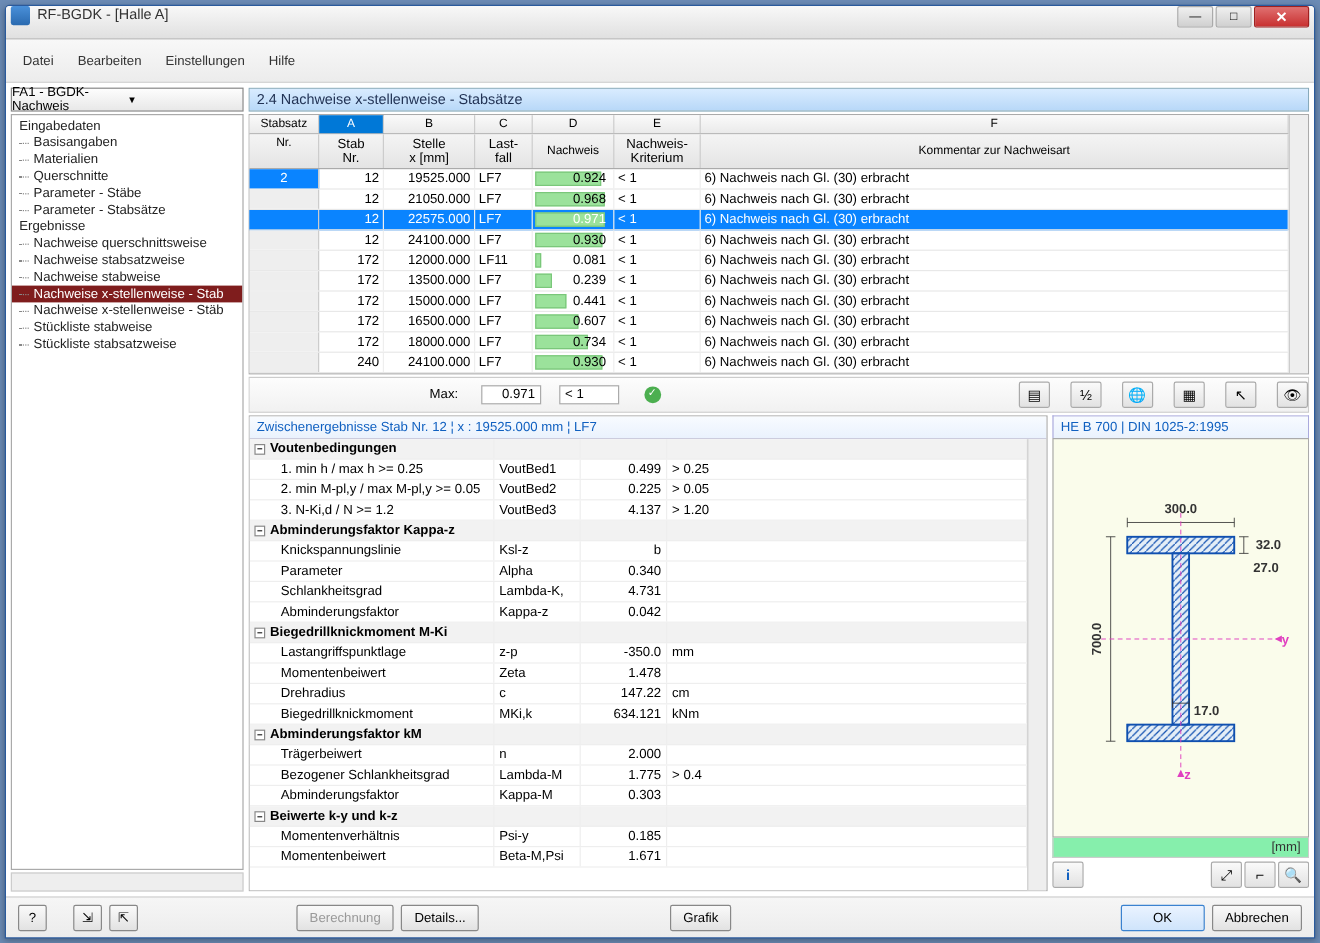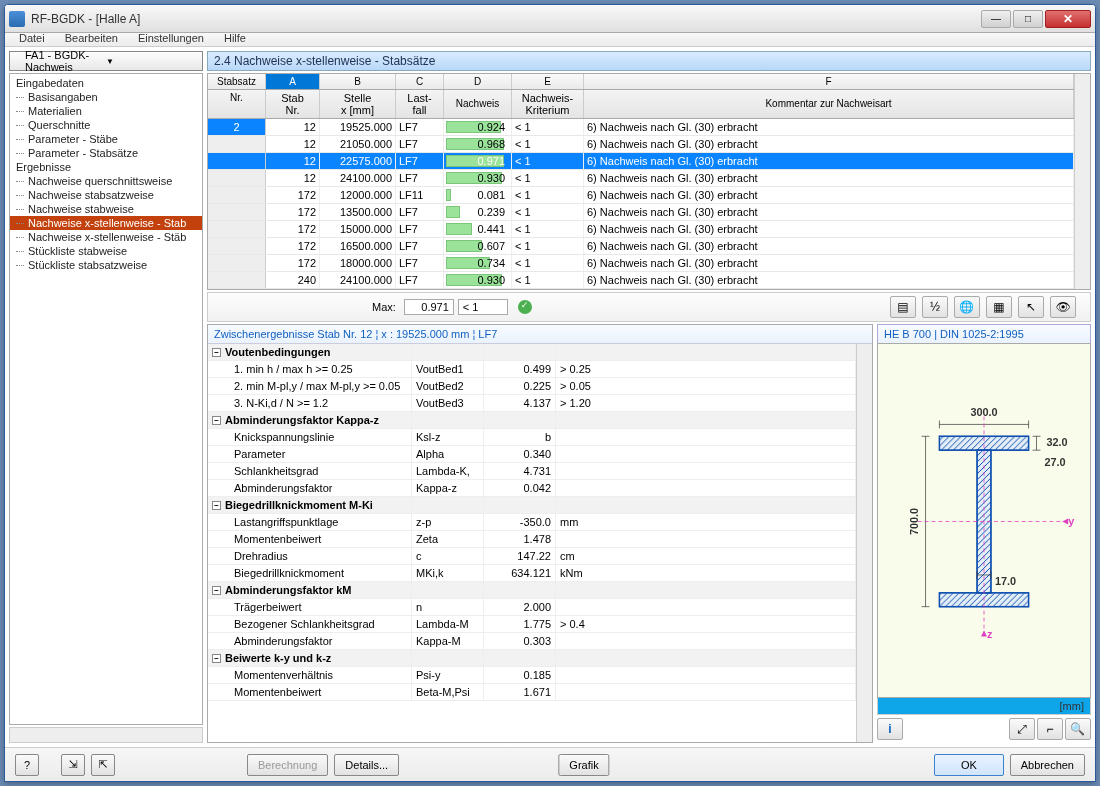--- a/index.html
+++ b/index.html
@@ -1,75 +1,75 @@
 <!DOCTYPE html>
 <html><head>
 <meta charset="utf-8">
 <style>
 * { box-sizing: border-box; margin: 0; padding: 0; font-family: "Segoe UI", Tahoma, sans-serif; font-size: 11px; }
 body { background: #6b8bb5; padding: 4px; }
 .window { width: 1092px; height: 778px; background: #fff; border: 1px solid #2a5a9c; border-radius: 4px 4px 0 0; overflow: hidden; display: flex; flex-direction: column; box-shadow: 0 2px 6px rgba(0,0,0,0.3); }
-.titlebar { height: 28px; background: linear-gradient(#f8f8f8,#e0e0e0); display: flex; align-items: center; padding: 0 4px; border-bottom: 1px solid #aaa; }
+.titlebar { height: 28px; background: linear-gradient(#f8f8f8,#e0e0e0); display: flex; padding: 0 4px; border-bottom: 1px solid #aaa; }
 .titlebar .icon { width: 16px; height: 16px; background: linear-gradient(#4a90d9,#2a6ab0); border-radius: 2px; margin-right: 6px; }
 .titlebar .title { flex: 1; color: #333; font-size: 12px; }
 .titlebar .win-btns { display: flex; gap: 2px; }
 .titlebar .win-btn { width: 30px; height: 18px; background: linear-gradient(#f0f0f0,#d0d0d0); border: 1px solid #aaa; border-radius: 2px; display: flex; align-items: center; justify-content: center; font-size: 10px; }
 .titlebar .close { background: linear-gradient(#e07070,#c83030); color: #fff; border-color: #a02020; width: 46px; font-weight: bold; font-size: 12px; }
-.menubar { height: 14px; background: linear-gradient(#f8f8f8,#ececec); display: flex; align-items: flex-end; padding: 0 6px; border-bottom: 1px solid #ccc; gap: 4px; }
+.menubar { height: 36px; background: linear-gradient(#f8f8f8,#ececec); display: flex; align-items: center; padding: 0 6px; border-bottom: 1px solid #ccc; gap: 4px; }
 .menubar .menu { padding: 2px 8px; color: #333; }
 .body { flex: 1; display: flex; padding: 4px; gap: 4px; overflow: hidden; }
 .sidebar { width: 194px; display: flex; flex-direction: column; }
-.dropdown { height: 20px; background: linear-gradient(#fdfdfd,#e8e8e8); border: 1px solid #888; display: flex; align-items: center; padding: 0 15px; margin-bottom: 2px; }
+.dropdown { height: 20px; background: linear-gradient(#fdfdfd,#e8e8e8); border: 1px solid #888; display: flex; align-items: center; padding: 0 0; margin-bottom: 2px; }
 .dropdown span { flex: 1; }
 .dropdown .arrow { font-size: 8px; }
 .tree { flex: 1; border: 1px solid #aaa; background: #fff; overflow-y: auto; padding: 2px 0; }
 .tree-item { padding: 1px 4px 1px 6px; white-space: nowrap; color: #222; cursor: default; }
 .tree-item.child { padding-left: 18px; position: relative; }
 .tree-item.child::before { content: ""; position: absolute; left: 6px; top: 50%; width: 8px; border-top: 1px dotted #888; }
-.tree-item.sel { background: #c2410c; color: #fff; }
+.tree-item.sel { background: #7f1d1d; color: #fff; }
 .scroll-x { height: 16px; background: #eee; border: 1px solid #ccc; margin-top: 2px; }
 .main { flex: 1; display: flex; flex-direction: column; gap: 2px; overflow: hidden; }
 .main-header { height: 20px; background: linear-gradient(#d9ecff,#b8d8f8); border: 1px solid #8ab; display: flex; align-items: center; padding: 0 6px; color: #235; font-size: 12px; }
 .table { border: 1px solid #aaa; background: #fff; }
 .table-head { display: flex; background: linear-gradient(#fafafa,#eaeaea); border-bottom: 1px solid #aaa; }
 .table-head2 { display: flex; background: linear-gradient(#f4f4f4,#e4e4e4); border-bottom: 1px solid #aaa; }
 .th { border-right: 1px solid #ccc; text-align: center; padding: 2px 0; font-size: 10px; }
 .th.blue { background: #0078d7; color: #fff; }
 .tr { display: flex; border-bottom: 1px solid #e8e8e8; height: 17px; align-items: center; }
 .tr.sel { background: #0a84ff; color: #fff; }
 .tr.sel .td-stab { background: #0a84ff; color: #fff; }
 .td { border-right: 1px solid #eee; padding: 0 3px; overflow: hidden; white-space: nowrap; height: 100%; display: flex; align-items: center; }
 .td.r { justify-content: flex-end; }
 .td.c { justify-content: center; }
 .td-stab { background: #eee; border-right: 1px solid #ccc; }
 .td-nachw { position: relative; }
 .td-nachw .bar { position: absolute; left: 2px; top: 2px; bottom: 2px; background: #9be29b; border: 1px solid #7ac77a; }
 .td-nachw .val { position: relative; z-index: 1; width: 100%; text-align: right; padding-right: 3px; }
 .c-stab { width: 58px; } .c-a { width: 54px; } .c-b { width: 76px; } .c-c { width: 48px; } .c-d { width: 68px; } .c-e { width: 72px; } .c-f { flex: 1; }
-.maxrow { display: flex; align-items: center; padding: 3px 14px; gap: 4px; background: linear-gradient(#fdfdfd,#f1f1f1); border: 1px solid #ccc; }
+.maxrow { display: flex; align-items: center; padding: 3px 0; gap: 15px; background: linear-gradient(#fdfdfd,#f1f1f1); border: 1px solid #ccc; }
 .maxrow .lbl { margin-left: 150px; margin-right: 4px; }
 .maxrow .box { border: 1px solid #aaa; background: #fff; padding: 1px 4px; min-width: 50px; text-align: right; }
 .maxrow .ok { width: 14px; height: 14px; background: #4caf50; border-radius: 50%; display: inline-block; margin-left: 6px; position:relative; }
 .maxrow .ok::after { content: "✓"; color:#fff; font-size:9px; position:absolute; left:3px; top:0; }
 .maxrow .spacer { flex: 1; }
 .maxrow .ibtn { width: 26px; height: 22px; background: linear-gradient(#fafafa,#e2e2e2); border: 1px solid #aaa; border-radius: 2px; display: flex; align-items: center; justify-content: center; font-size: 12px; margin-left: 2px; }
 .lower { flex: 1; display: flex; gap: 4px; overflow: hidden; }
 .details { flex: 1; border: 1px solid #aaa; background: #fff; display: flex; flex-direction: column; overflow: hidden; }
 .details-head { padding: 3px 6px; color: #1060c0; background: linear-gradient(#f8fbff,#eaf2fd); border-bottom: 1px solid #ccd; }
 .drow { display: flex; border-bottom: 1px solid #eee; height: 17px; align-items: center; }
 .drow.grp { background: #f2f2f2; font-weight: bold; }
 .dcell { border-right: 1px solid #eee; padding: 0 4px; height: 100%; display: flex; align-items: center; overflow: hidden; white-space: nowrap; }
 .dc1 { width: 204px; } .dc2 { width: 72px; } .dc3 { width: 72px; justify-content: flex-end; } .dc4 { flex: 1; }
 .dc1.indent { padding-left: 26px; }
 .toggle { width: 9px; height: 9px; border: 1px solid #888; display: inline-flex; align-items: center; justify-content: center; margin-right: 4px; font-size: 8px; line-height: 7px; background: #fff; }
 .profile { width: 214px; display: flex; flex-direction: column; }
 .profile-head { padding: 3px 6px; color: #1060c0; background: linear-gradient(#f8fbff,#eaf2fd); border: 1px solid #aad; border-bottom: none; }
 .profile-body { flex: 1; border: 1px solid #aaa; background: #fafceb; position: relative; font-weight: bold; }
 .profile-svg { width: 100%; height: 100%; }
-.profile-foot { padding: 2px 6px; text-align: right; color: #333; border: 1px solid #ccc; border-top: none; background: #0ea5e9; }
+.profile-foot { padding: 2px 6px; text-align: right; color: #333; border: 1px solid #ccc; border-top: none; background: #86efac; }
 .profile-btns { display: flex; gap: 2px; padding: 3px 0; align-items: center; }
 .profile-btns .spacer { flex: 1; }
 .pbtn { width: 26px; height: 22px; background: linear-gradient(#fafafa,#e2e2e2); border: 1px solid #aaa; border-radius: 2px; display: flex; align-items: center; justify-content: center; font-size: 12px; }
 .footer { height: 34px; display: flex; align-items: center; padding: 0 10px; gap: 6px; border-top: 1px solid #ccc; background: linear-gradient(#f6f6f6,#ececec); }
 .footer .fbtn { height: 22px; padding: 0 10px; background: linear-gradient(#fafafa,#e2e2e2); border: 1px solid #888; border-radius: 2px; display: flex; align-items: center; }
 .footer .fbtn.disabled { color: #999; }
 .footer .fbtn.primary { border-color: #3a82d0; background: linear-gradient(#eaf3ff,#cfe4fb); padding: 0 26px; font-weight: 500; }
 .footer .iconbtn { width: 24px; height: 22px; background: linear-gradient(#fafafa,#e2e2e2); border: 1px solid #888; border-radius: 2px; display: flex; align-items: center; justify-content: center; }
 .footer .spacer { flex: 1; }
 .footer .mid { position:absolute; left:50%; transform:translateX(-50%);margin-left:34px; }

